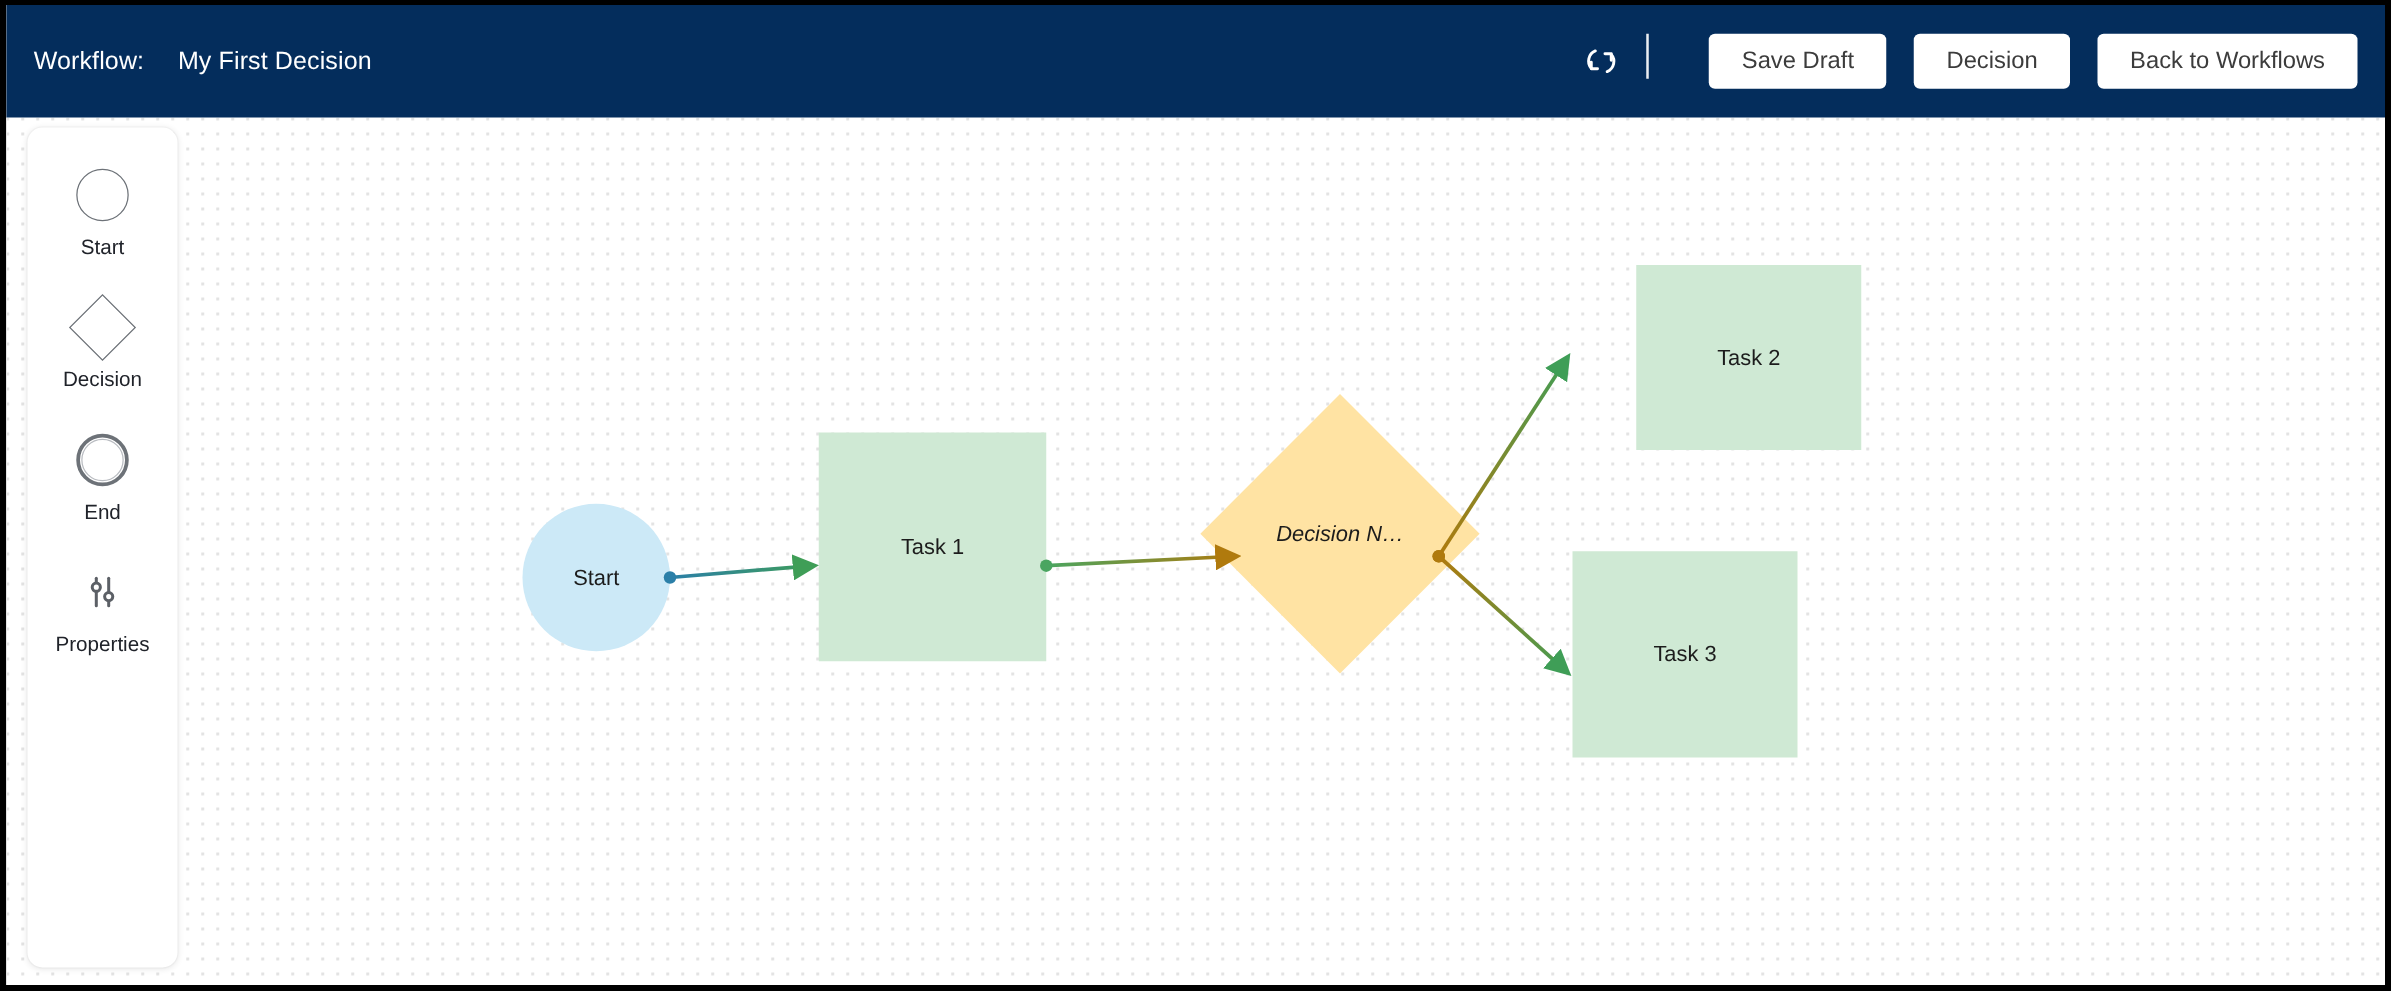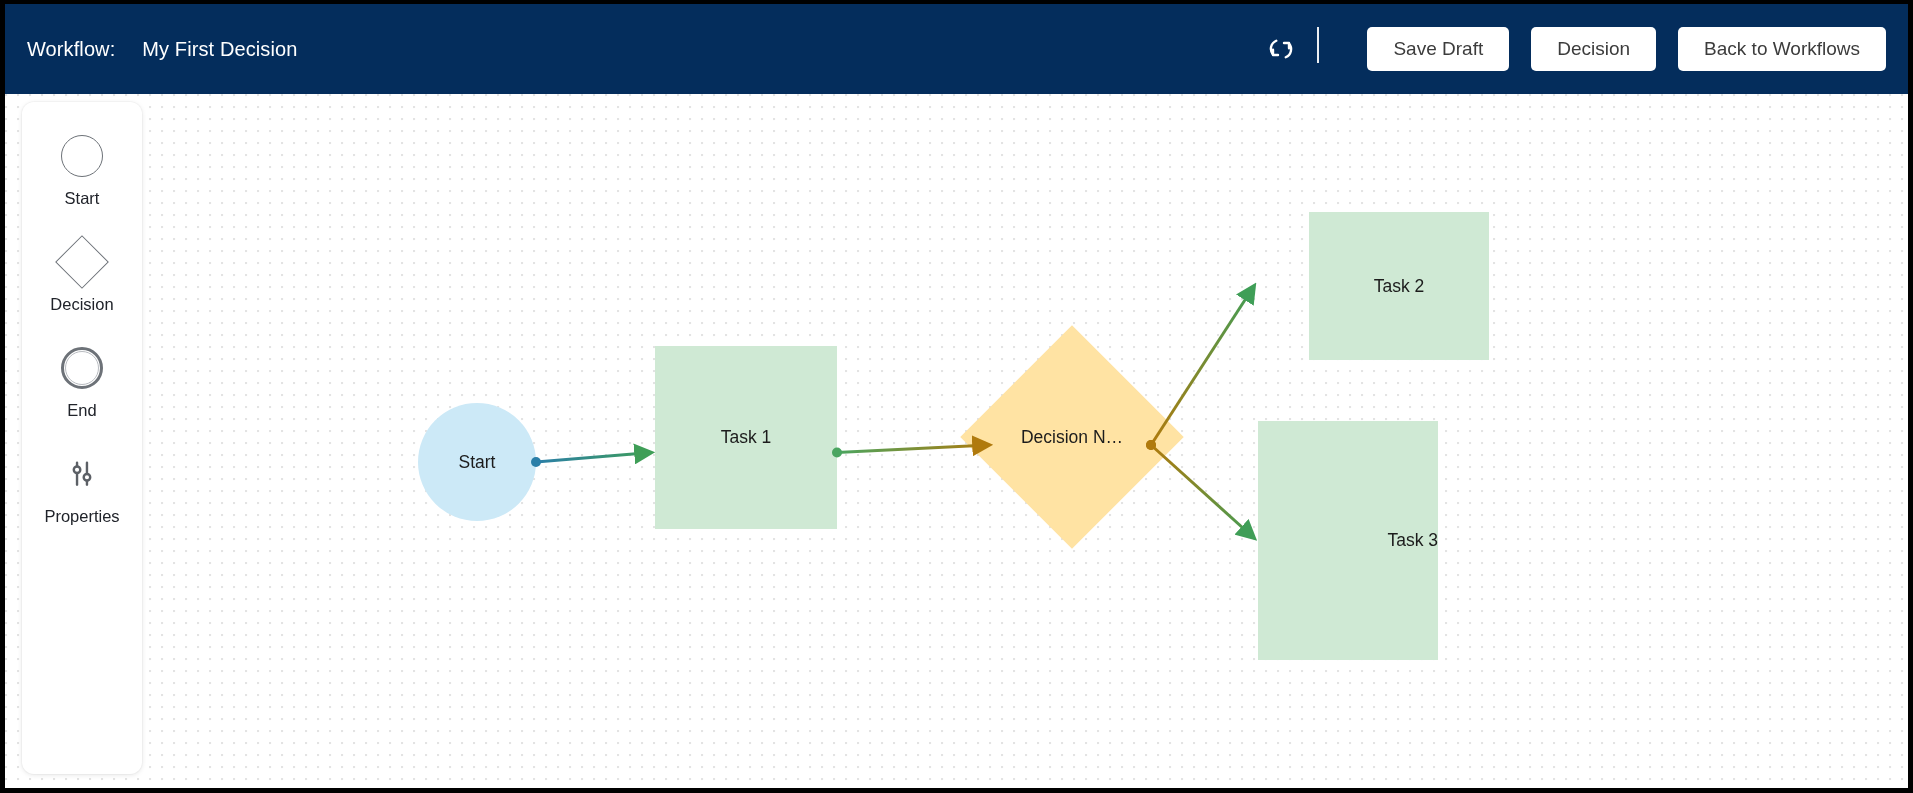--- a/index.html
+++ b/index.html
@@ -305,28 +305,28 @@
           </g>
       </svg>
 
       <div id="nodes-layer">
           <div class="node node-start" style="left: 413px; top: 309px; width: 118px; height: 118px; background: rgb(204, 233, 247);">
             <span>Start</span>
           </div>
           <div class="node node-task" style="left: 650px; top: 252px; width: 182px; height: 183px; background: rgb(207, 233, 212);">
             <span>Task 1</span>
           </div>
-          <div class="node-decision-wrap" style="left: 988px; top: 264px; width: 158px; height: 158px;">
+          <div class="node-decision-wrap" style="left: 988px; top: 254px; width: 158px; height: 158px; font-style: italic;">
             <div class="node-decision-shape" style="background: rgb(255, 227, 163);"></div>
             <div class="node-decision-label">Decision N…</div>
           </div>
           <div class="node node-task" style="left: 1304px; top: 118px; width: 180px; height: 148px; background: rgb(207, 233, 212);">
             <span>Task 2</span>
           </div>
-          <div class="node node-task" style="left: 1253px; top: 327px; width: 180px; height: 239px; background: rgb(207, 233, 212); justify-content: flex-end;">
+          <div class="node node-task" style="left: 1253px; top: 347px; width: 180px; height: 165px; background: rgb(207, 233, 212);">
             <span>Task 3</span>
           </div>
         </div>
 
       <div class="palette">
 
         <div class="palette-item">
           <span class="palette-icon">
             <span class="shape-circle"></span>
           </span>

